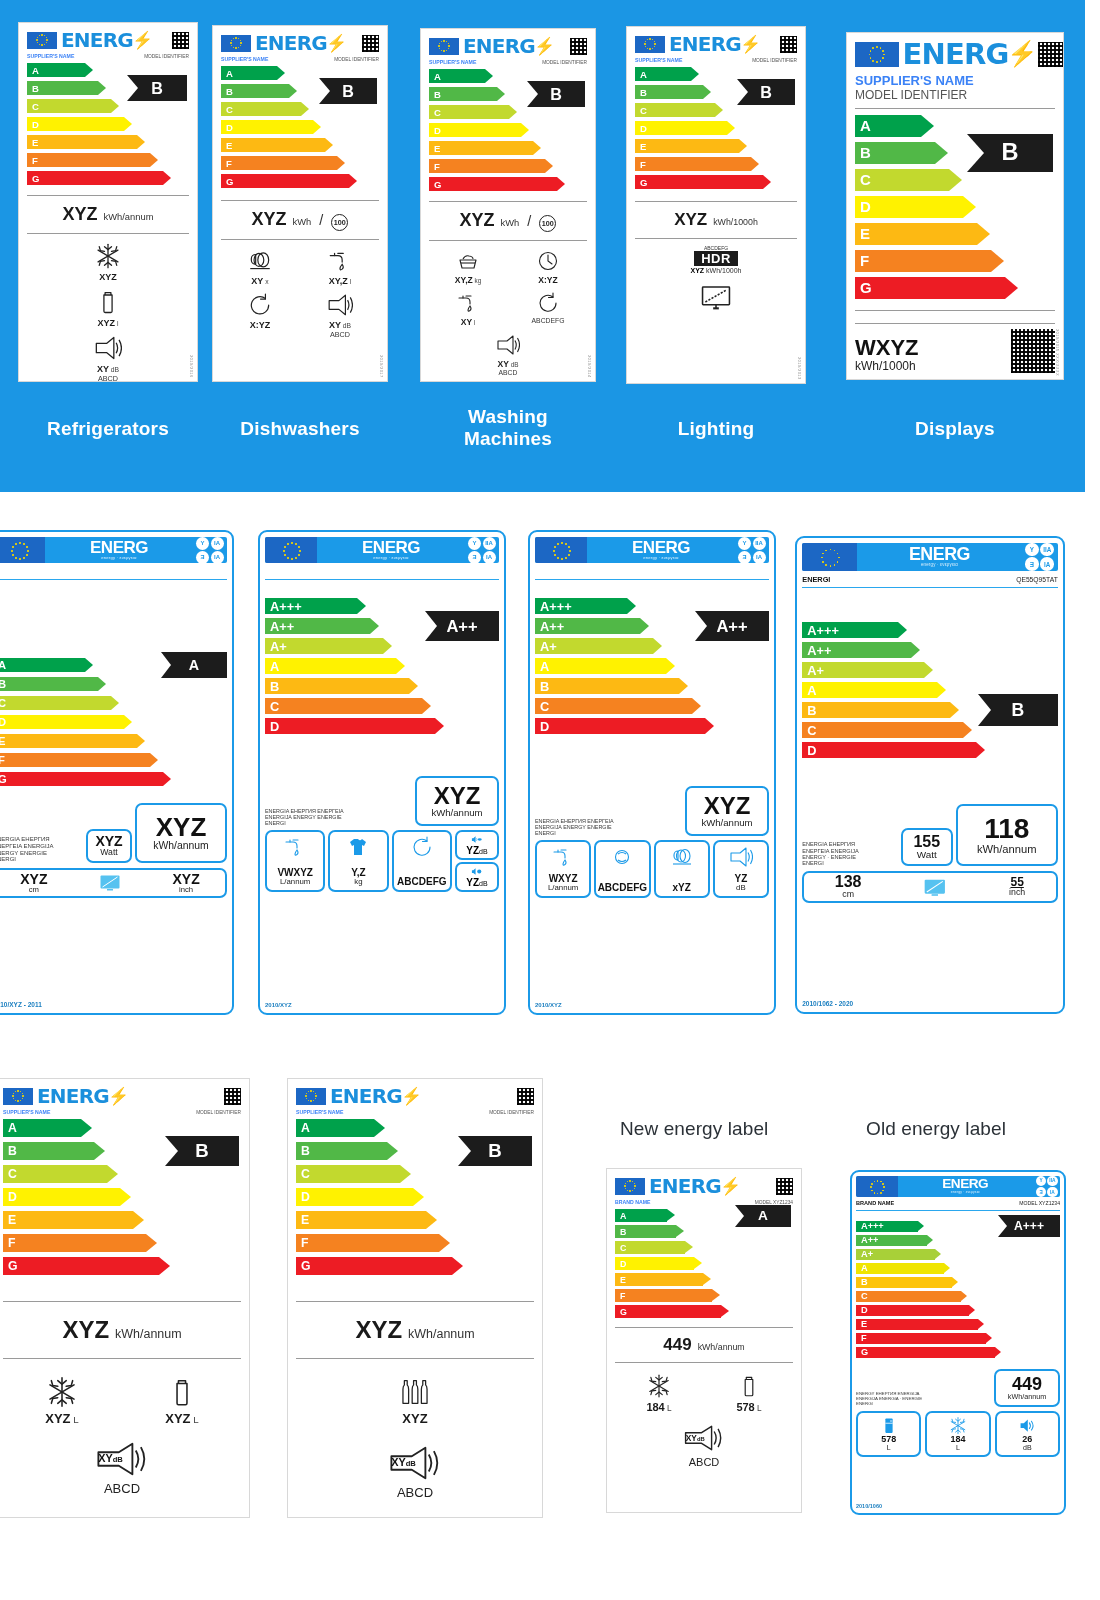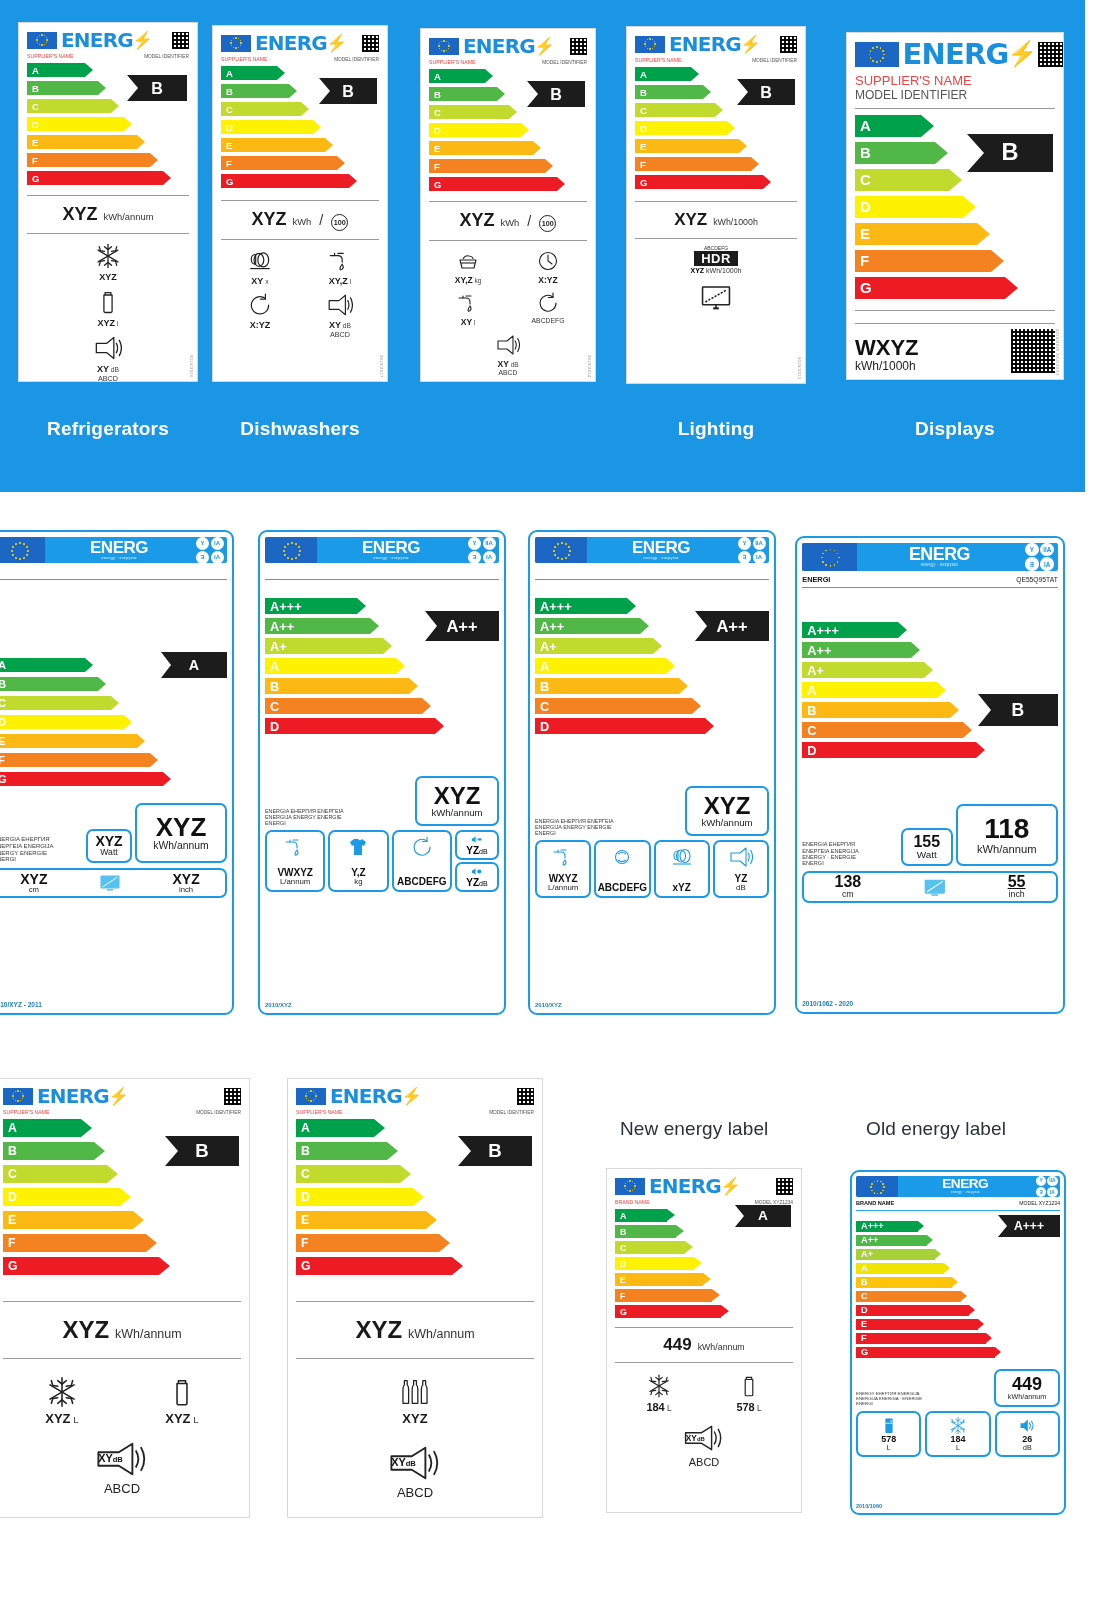--- a/index.html
+++ b/index.html
@@ -42,21 +42,21 @@
     font-weight:bold; color:#1b8fdc; letter-spacing:-0.8px; line-height:1;
     font-family:"DejaVu Sans", sans-serif;
   }
   .bolt { color:#1b8fdc; font-weight:bold; line-height:1; margin-left:-1px; }
   .qr { background:
       repeating-linear-gradient(0deg,#111 0 2px,#fff 2px 4px),
       repeating-linear-gradient(90deg,#111 0 2px,transparent 2px 4px);
       background-blend-mode:multiply; flex:0 0 auto; }
 
   .nl-names { display:flex; justify-content:space-between; align-items:baseline; margin-top:3px; }
-  .sup-name { font-weight:normal; color:#ef4444; }
+  .sup-name { font-weight:bold; color:#3b82f6; }
   .mod-id { color:#555; }
 
   .scale { margin-top:4px; position:relative; }
   .srow { display:flex; align-items:center; margin-bottom:2px; position:relative; }
   .bar { position:relative; display:flex; align-items:center; color:#fff; font-weight:bold; }
   .bar::after {
     content:""; position:absolute; right:-10px; top:0; bottom:0; width:0; height:0;
     border-top:solid transparent; border-bottom:solid transparent; border-left:solid;
   }
   .bar span { position:relative; z-index:2; padding-left:5px; }
@@ -702,20 +702,22 @@
           <div>
             <div style="font-weight: bold; font-size: 22px; line-height: 1; color: rgb(17, 17, 17);">WXYZ</div>
             <div style="font-size: 12px; color: rgb(34, 34, 34);">kWh/1000h</div>
           </div>
           <div class="qr" style="width: 44px; height: 44px;"></div>
         </div>
         <div class="regcode">2019/2015 XXX/XXXX</div>
       </div>
       <div class="cat-caption" style="left: 18px; top: 418px; width: 180px; white-space: pre-line;">Refrigerators</div>
       <div class="cat-caption" style="left: 212px; top: 418px; width: 176px; white-space: pre-line;">Dishwashers</div>
+      <div class="cat-caption" style="left: 420px; top: 406px; width: 176px; white-space: pre-line;">Washing
+Machines</div>
       <div class="cat-caption" style="left: 626px; top: 418px; width: 180px; white-space: pre-line;">Lighting</div>
       <div class="cat-caption" style="left: 846px; top: 418px; width: 218px; white-space: pre-line;">Displays</div>
     </div>
 </div>
 
 <div id="middle-row-host">
     <div class="olabel" style="left: -14px; top: 530px; width: 248px; height: 485px; padding: 5px;">
       <div class="ol-head" style="height: 26px;">
         <div class="ol-flag" style="width: 52px; position: relative;">
           <div class="eu-stars">
@@ -1232,21 +1234,21 @@
           <div class="u" style="font-size: 8.8px;">cm</div>
         </div>
         <svg width="25.6" height="25.6" viewBox="0 0 48 48">
           <g>
             <rect x="5" y="9" width="38" height="26" rx="2" fill="#56c2f0"></rect>
             <path d="M9 32 L39 12" stroke="#fff" stroke-width="2"></path>
             <rect x="18" y="36" width="12" height="3" fill="#56c2f0"></rect>
           </g>
         </svg>
         <div style="text-align: center; line-height: 1.05;">
-          <div class="n" style="font-size: 16px; text-decoration: underline;">55</div>
+          <div class="n" style="font-size: 12px; text-decoration: underline;">55</div>
           <div class="u" style="font-size: 8.8px;">inch</div>
         </div>
       </div>
       <div class="ol-reg" style="font-size: 6.5px; margin-top: auto; padding-top: 2px;">2010/1062 - 2020</div>
     </div>
   </div>
 
 <div id="bottom-row-host">
     <div class="nlabel" style="left: -6px; top: 1078px; width: 256px; height: 440px;">
       <div class="nl-head">

